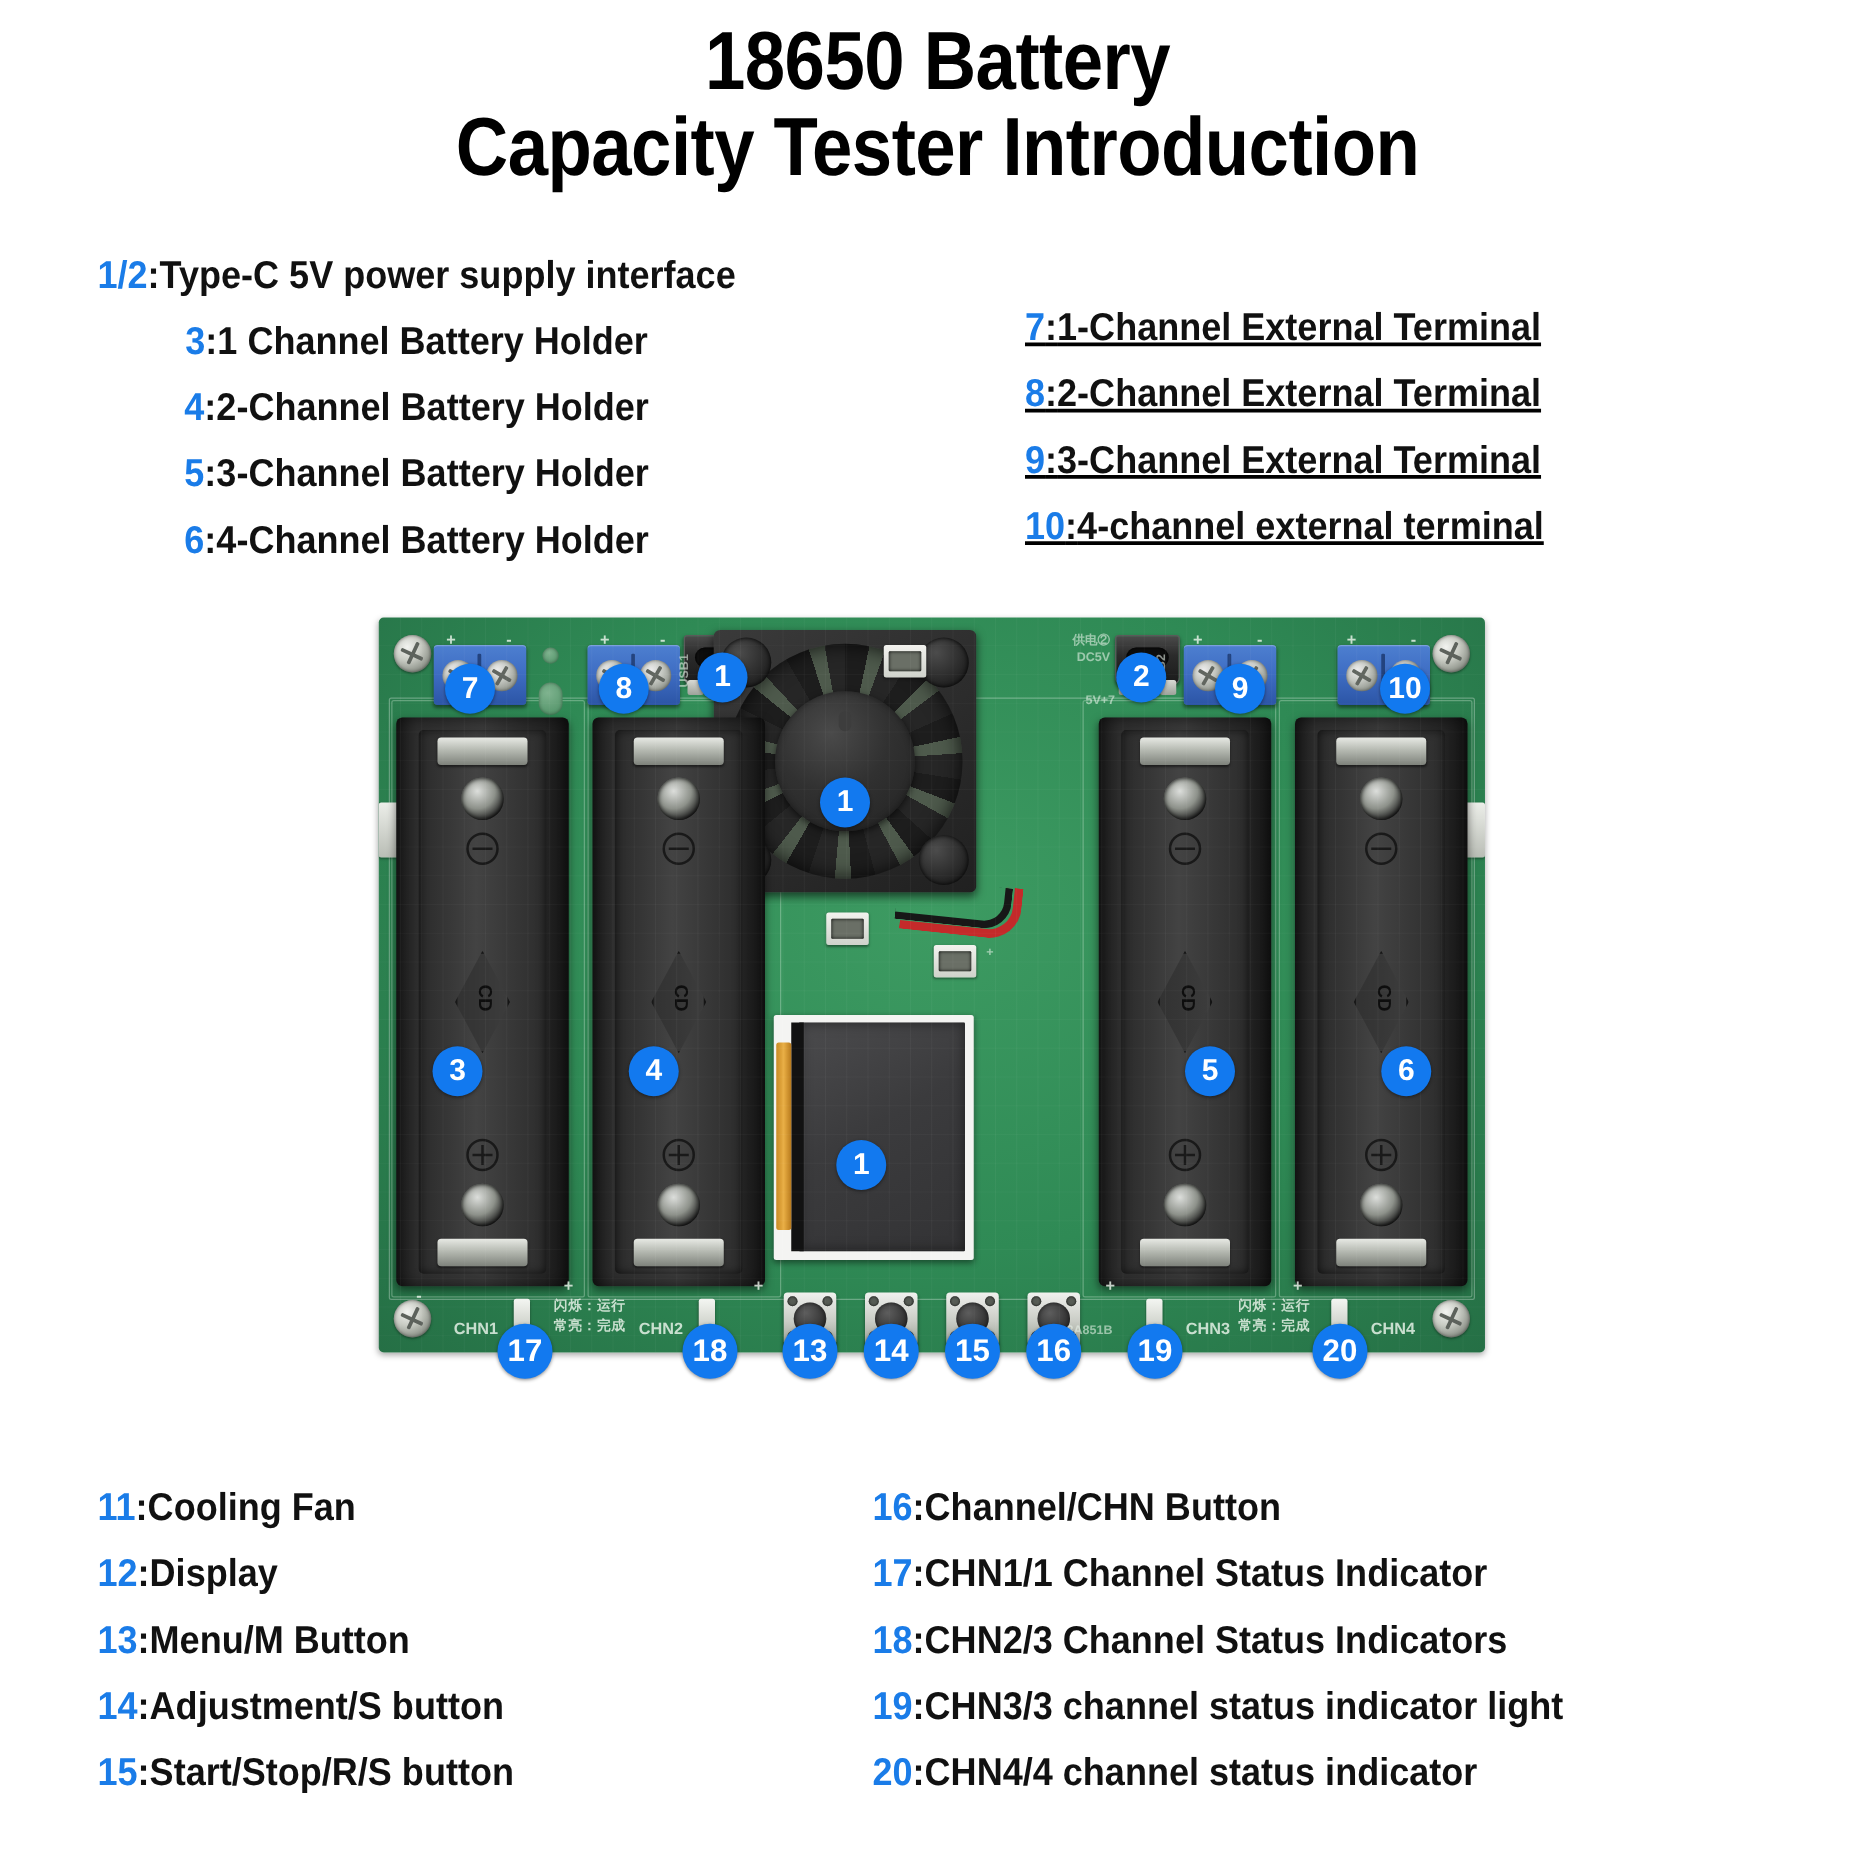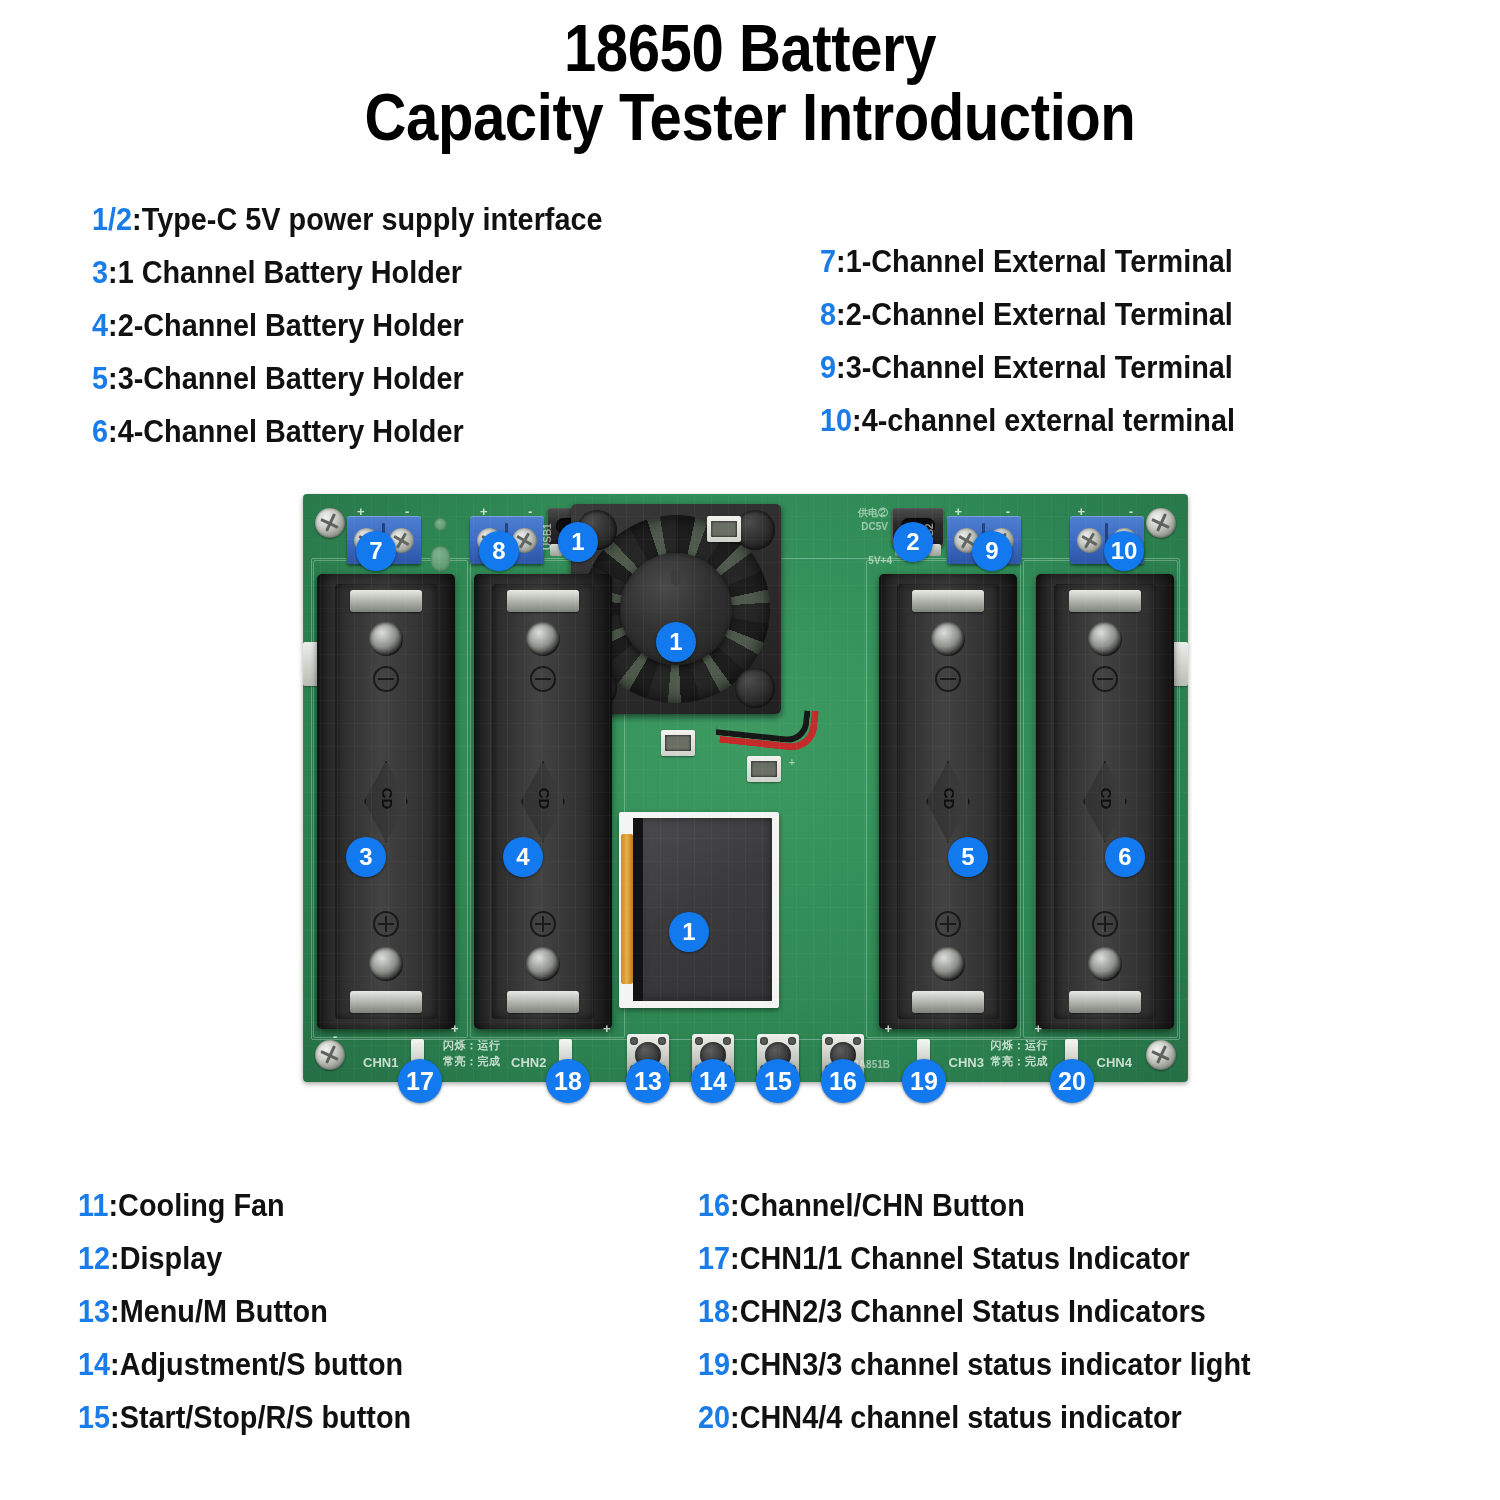--- a/index.html
+++ b/index.html
@@ -39,22 +39,22 @@
     font-weight:bold;
     color:#111;
     white-space:nowrap;
     line-height:1.0;
     transform:scaleX(0.93);
     transform-origin:left center;
   }
   .legend-row .num{ color:#1a7ce8; }
   .legend-row .colon{ color:#111; }
 
-  #legend-top-left  { left:92px;  top:204px; gap:22px; }
-  #legend-top-right { left:820px; top:246px; gap:22px; }
+  #legend-top-left  { left:78px;  top:204px; gap:22px;text-align:center; }
+  #legend-top-right { left:820px; top:246px; gap:22px;text-decoration:underline; }
   #legend-bot-left  { left:78px;  top:1190px; gap:22px; }
   #legend-bot-right { left:698px; top:1190px; gap:22px; }
 
   
   #board-photo{
     position:absolute;
     left:303px; top:494px;
     width:885px; height:588px;
   }
   .pcb{
@@ -474,21 +474,21 @@
     <div class="silk small" style="left:300px; top:28px;">DC5V</div>
     <div class="silk small" style="left:296px; top:62px;">5V+1</div>
 
     <div class="usbc" style="right:244px; top:14px;">
       <div class="pad l"></div>
       <div class="pad r"></div>
     </div>
     <div class="silk small vert" style="right:236px; top:56px;">USB2</div>
     <div class="silk small" style="right:300px; top:14px;">供电②</div>
     <div class="silk small" style="right:300px; top:28px;">DC5V</div>
-    <div class="silk small" style="right:296px; top:62px;">5V+4</div>
+    <div class="silk small" style="right:296px; top:62px;">5V+7</div>
 
     <div id="fan">
       <div class="shroud"></div>
       <div class="frame-hole fh1"></div>
       <div class="frame-hole fh2"></div>
       <div class="frame-hole fh3"></div>
       <div class="frame-hole fh4"></div>
       <div class="hub">
         <div class="hub-dot"></div>
       </div>

